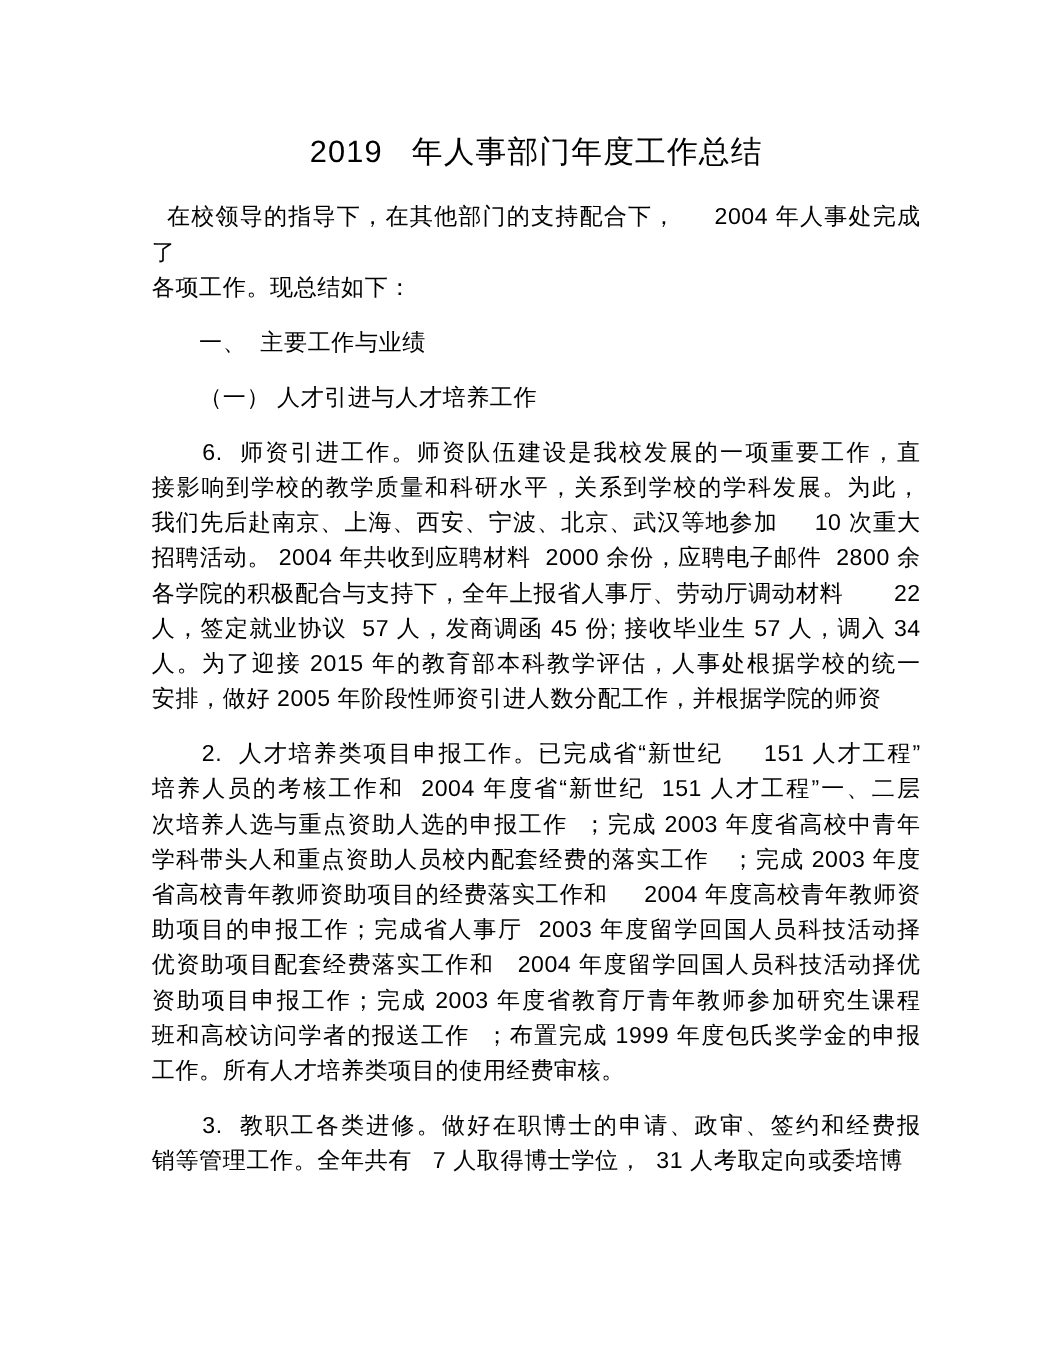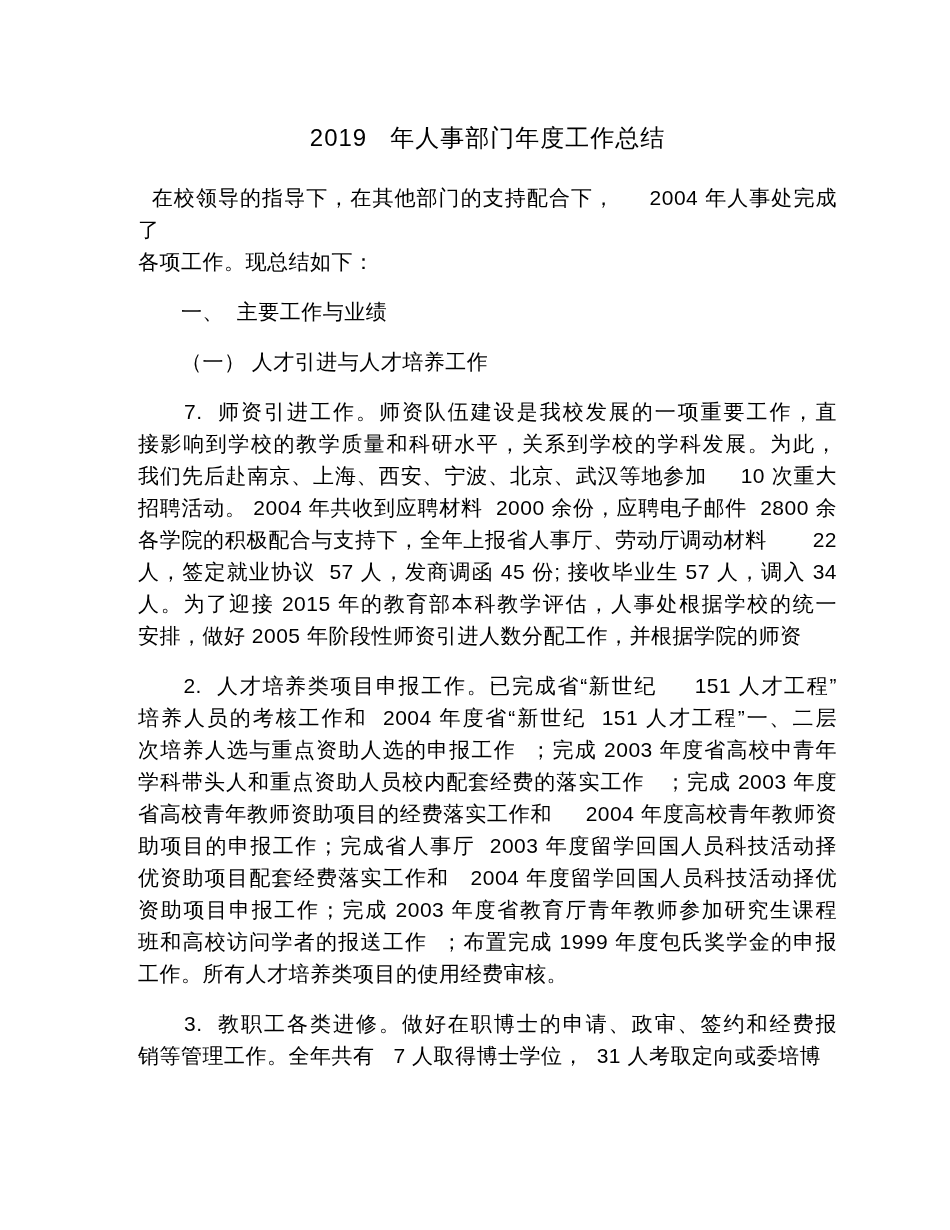--- a/index.html
+++ b/index.html
@@ -10,21 +10,21 @@
     font-family: "Liberation Sans", "DejaVu Sans", sans-serif;
   }
   .page {
     box-sizing: border-box;
     width: 950px; height: 1230px;
     padding: 118px 113px 0 138px;
     background: #ffffff;
   }
   .title {
     margin: 0 0 24px 0;
-    font-size: 24px;
+    font-size: 28px;
     font-weight: 400;
     line-height: 40px;
     text-align: center;
     white-space: pre-wrap;
     letter-spacing: 1px;
   }
   .para {
     margin: 18px 0;
     font-size: 21px;
     line-height: 32px;
@@ -49,21 +49,21 @@
         <div class="line">  在校领导的指导下，在其他部门的支持配合下，     2004 年人事处完成了</div>
         <div class="line">各项工作。现总结如下：</div>
       </div>
       <div class="para">
         <div class="line">　　一、  主要工作与业绩</div>
       </div>
       <div class="para">
         <div class="line">　　（一） 人才引进与人才培养工作</div>
       </div>
       <div class="para">
-        <div class="line">　　7.  师资引进工作。师资队伍建设是我校发展的一项重要工作，直</div>
+        <div class="line">　　6.  师资引进工作。师资队伍建设是我校发展的一项重要工作，直</div>
         <div class="line">接影响到学校的教学质量和科研水平，关系到学校的学科发展。为此，</div>
         <div class="line">我们先后赴南京、上海、西安、宁波、北京、武汉等地参加     10 次重大</div>
         <div class="line">招聘活动。 2004 年共收到应聘材料  2000 余份，应聘电子邮件  2800 余</div>
         <div class="line">各学院的积极配合与支持下，全年上报省人事厅、劳动厅调动材料       22</div>
         <div class="line">人，签定就业协议  57 人，发商调函 45 份; 接收毕业生 57 人，调入 34</div>
         <div class="line">人。为了迎接 2015 年的教育部本科教学评估，人事处根据学校的统一</div>
         <div class="line">安排，做好 2005 年阶段性师资引进人数分配工作，并根据学院的师资</div>
       </div>
       <div class="para">
         <div class="line">　　2.  人才培养类项目申报工作。已完成省“新世纪     151 人才工程”</div>

